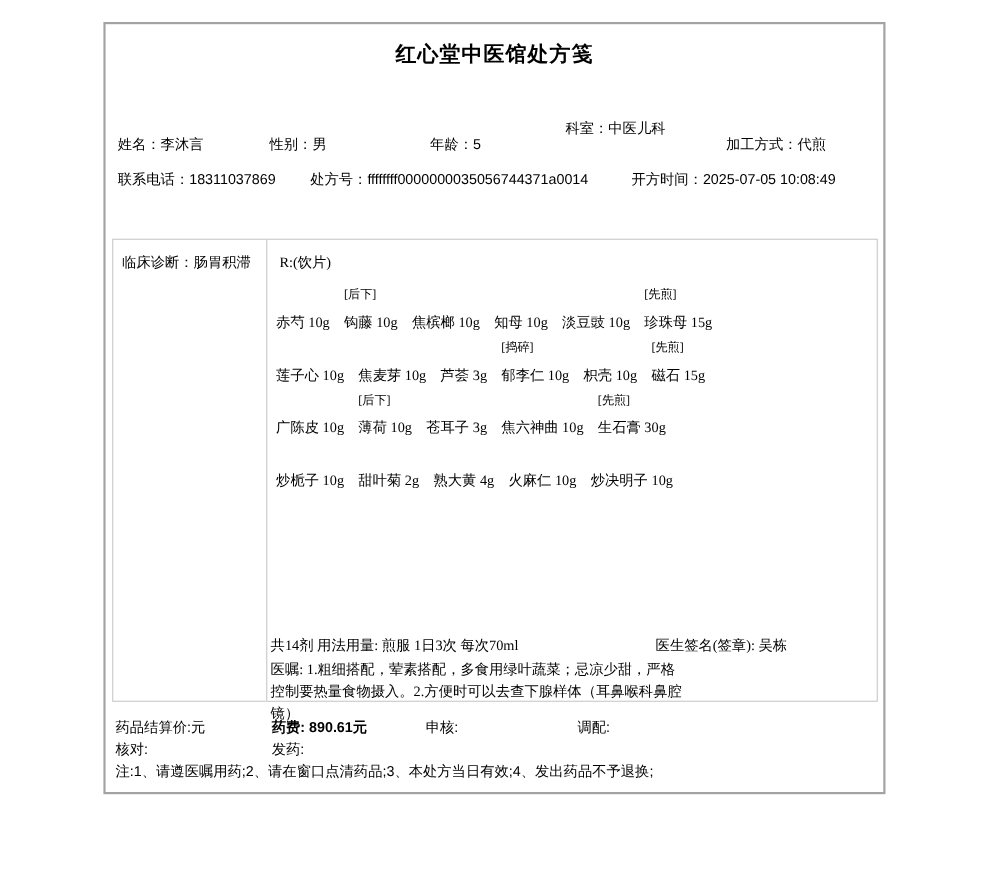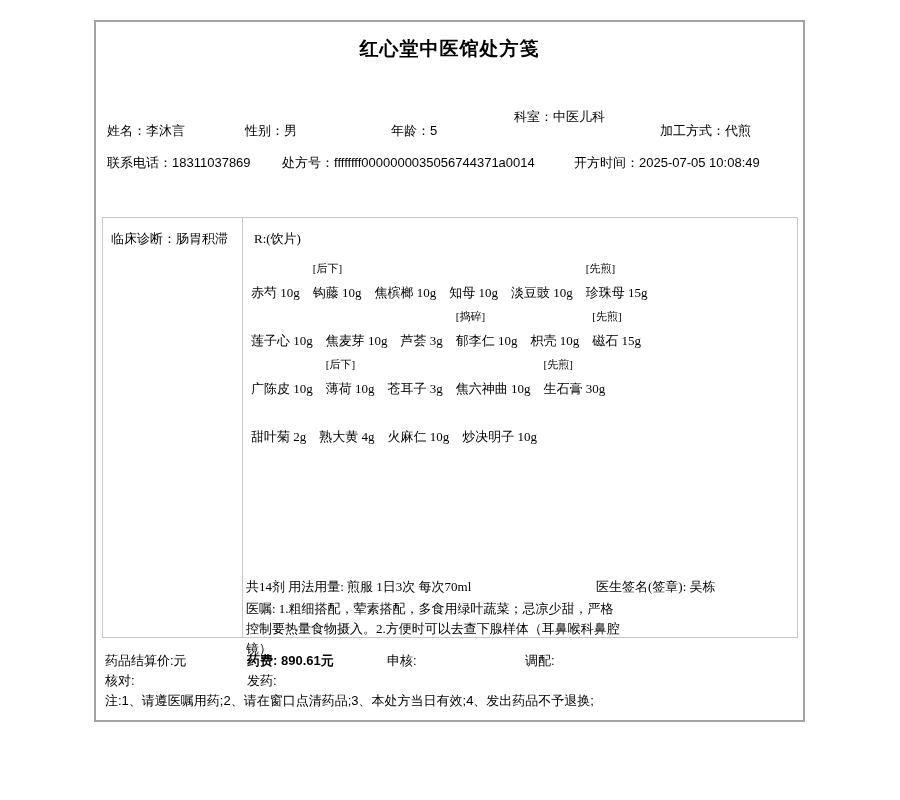--- a/index.html
+++ b/index.html
@@ -133,20 +133,24 @@
               <div class="med-text">焦六神曲 10g</div>
             </div>
             <div class="med-item">
               <div class="med-note">[先煎]</div>
               <div class="med-text">生石膏 30g</div>
             </div>
           </div>
           <div class="med-row">
             <div class="med-item">
               <div class="med-note">&nbsp;</div>
+              <div class="med-text">炒栀子 10g</div>
+            </div>
+            <div class="med-item">
+              <div class="med-note">&nbsp;</div>
               <div class="med-text">甜叶菊 2g</div>
             </div>
             <div class="med-item">
               <div class="med-note">&nbsp;</div>
               <div class="med-text">熟大黄 4g</div>
             </div>
             <div class="med-item">
               <div class="med-note">&nbsp;</div>
               <div class="med-text">火麻仁 10g</div>
             </div>

